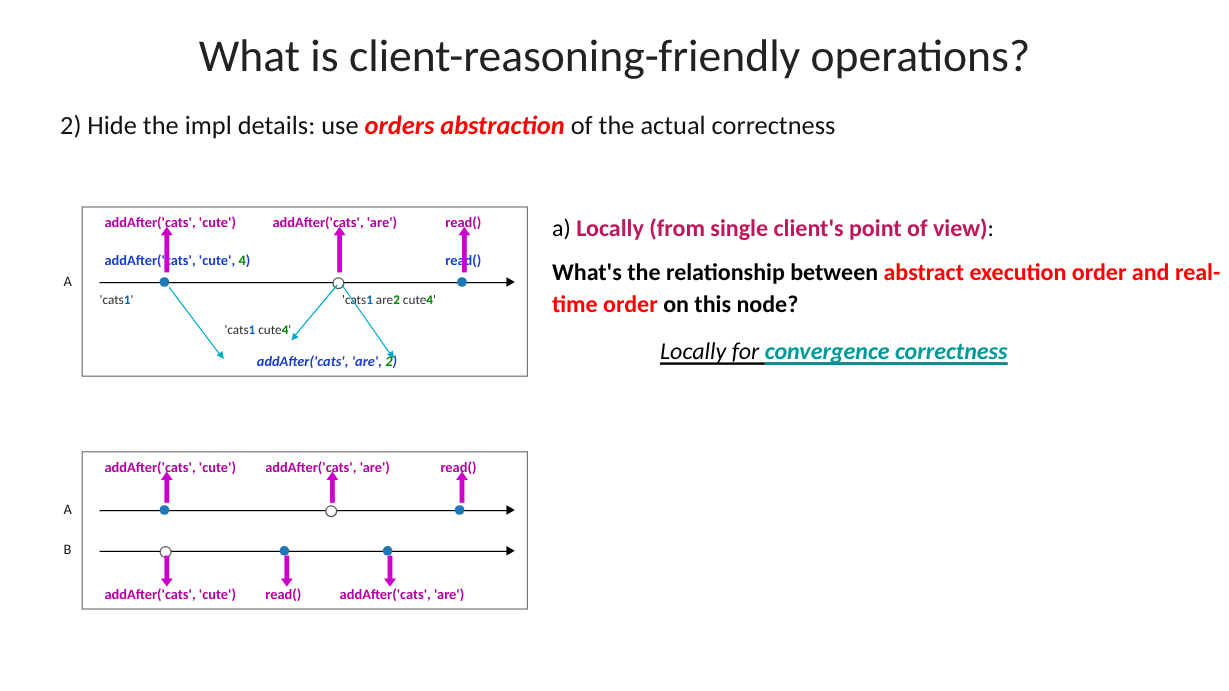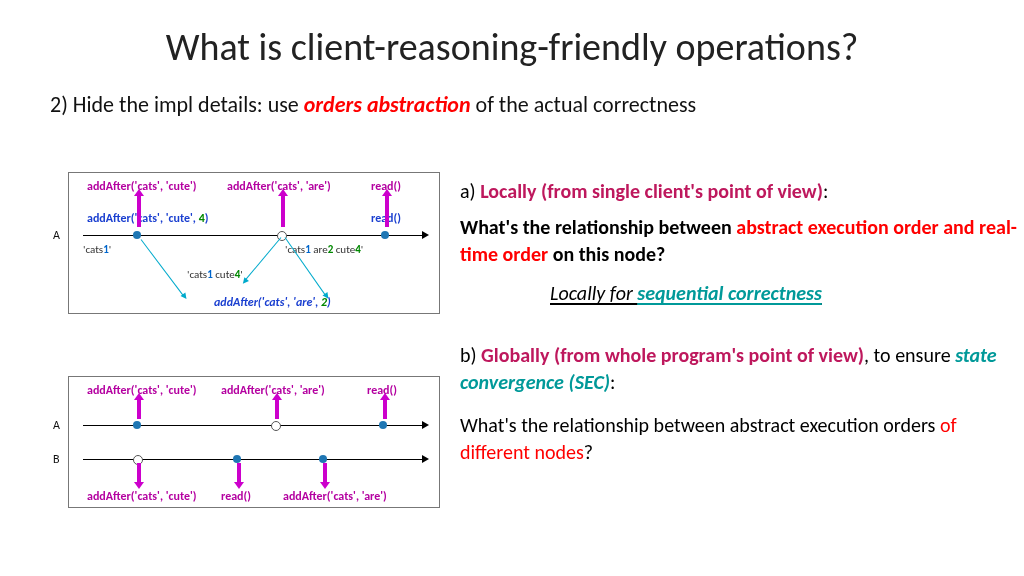--- a/index.html
+++ b/index.html
@@ -225,23 +225,17 @@
   <span class="d-label" style="left:50px; top:418px;">A</span>
   <span class="d-label" style="left:50px; top:452px;">B</span>
 
   <div class="right-col" style="top:178px;">
     <span>a) </span><span class="blue-b">Locally (from single client's point of view)</span><span>:</span>
   </div>
   <div class="right-col" style="top:214px;font-weight:bold;">
     <span>What's the relationship between </span><span class="red">abstract execution order and real-time order</span><span> on this node?</span>
   </div>
   <div class="right-col crucial" style="top:280px;">
-    <span>Locally for </span><span class="teal-bi" style="text-decoration: underline;">sequential correctness</span>
-  </div>
-
-  <div class="right-col" style="top:342px;">
-    <span>b) </span><span class="blue-b">Globally (from whole program's point of view)</span><span>, to ensure </span><span class="teal-bi">state convergence (SEC)</span><span>:</span>
-  </div>
-  <div class="right-col" style="top:412px;">
-    <span>What's the relationship between abstract execution orders </span><span class="red">of different nodes</span><span>?</span>
-  </div>
+    <span>Locally for </span><span class="teal-bi" style="text-decoration: underline;">convergence correctness</span>
+  </div>
+
 
 </div>
 
 </body></html>

